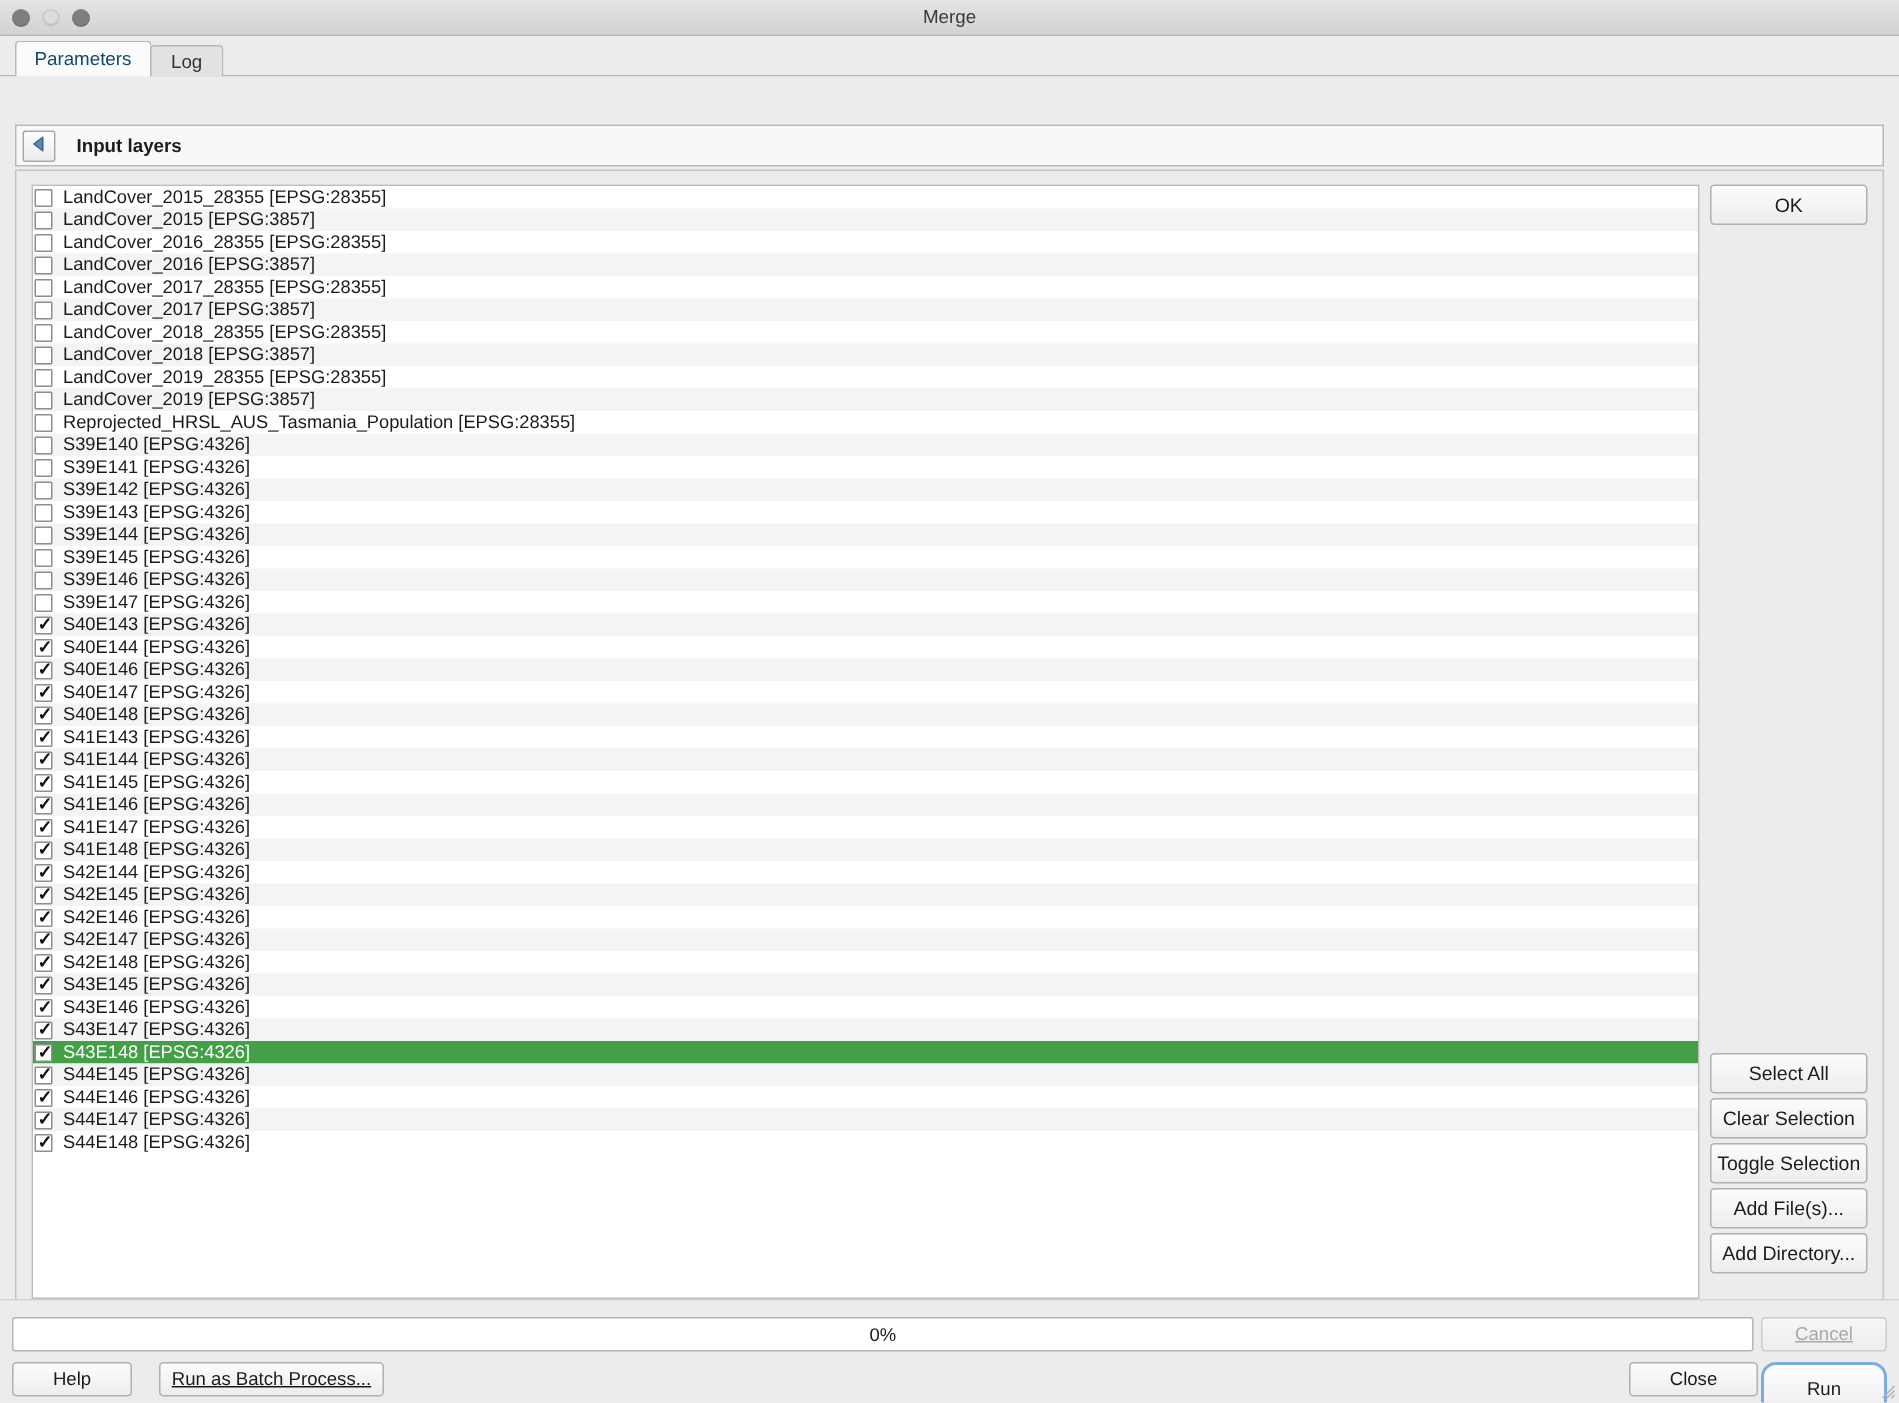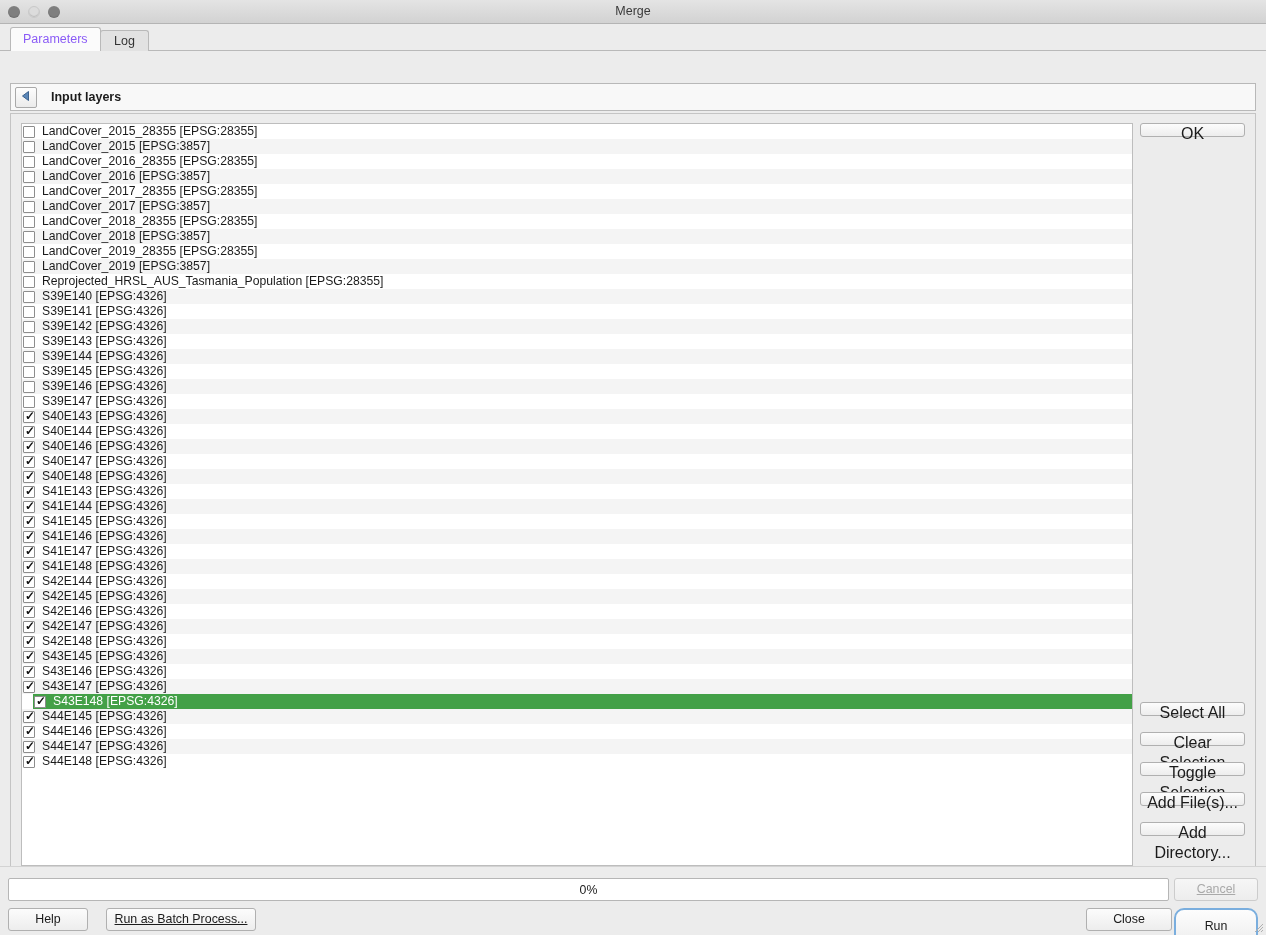--- a/index.html
+++ b/index.html
@@ -82,21 +82,21 @@
   .tab {
     position: absolute;
     bottom: 0;
     box-sizing: border-box;
     font-size: 12.5px;
     text-align: center;
     border: 1px solid #b9b9b9;
     border-bottom: none;
     border-radius: 3px 3px 0 0;
     cursor: default;
-    color: #8b5cf6;
+    color: #0c4a6e;
   }
   .tab.active {
     left: 10px;
     height: 24px;
     line-height: 22px;
     padding: 0 12px;
     background: #fbfbfb;
     z-index: 3;
   }
   .tab.inactive {
@@ -179,21 +179,21 @@
     line-height: 15px;
     display: flex;
     align-items: center;
     padding-left: 1px;
     box-sizing: border-box;
     background: #ffffff;
     cursor: default;
     white-space: nowrap;
   }
   .row.alt { background: #f4f4f4; }
-  .row.selected { background: #43a047; margin-left: 11px; }
+  .row.selected { background: #43a047; }
   .row.selected .row-label { color: #ffffff; }
 
   .cb {
     width: 12px;
     height: 12px;
     flex: 0 0 12px;
     box-sizing: border-box;
     border: 1px solid #8d8d8d;
     background: #ffffff;
     border-radius: 1px;
@@ -216,26 +216,26 @@
   .row-label {
     font-size: 12.2px;
     color: #1b1b1b;
   }
 
   
   .side-btn {
     position: absolute;
     left: 1129px;
     width: 105px;
-    height: 14px;
+    height: 27px;
     box-sizing: border-box;
     background: linear-gradient(to bottom, #fcfcfc 0%, #ededed 100%);
     border: 1px solid #b0b0b0;
     border-radius: 3px;
-    font-size: 16px;
+    font-size: 13px;
     color: #1b1b1b;
     text-align: center;
     line-height: 20px;
     cursor: default;
     font-family: "Liberation Sans", sans-serif;
     padding: 0;
   }
 
   
   #bottom {

